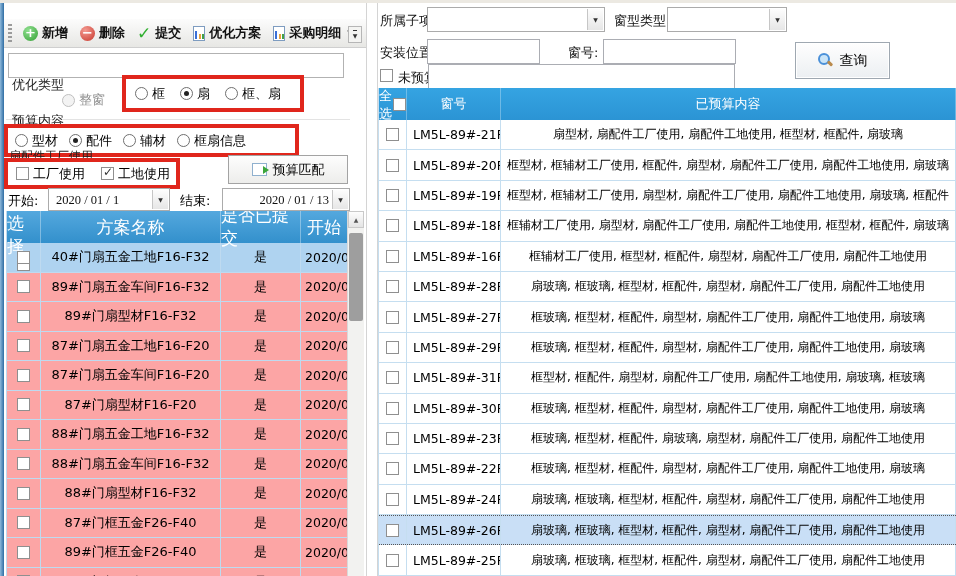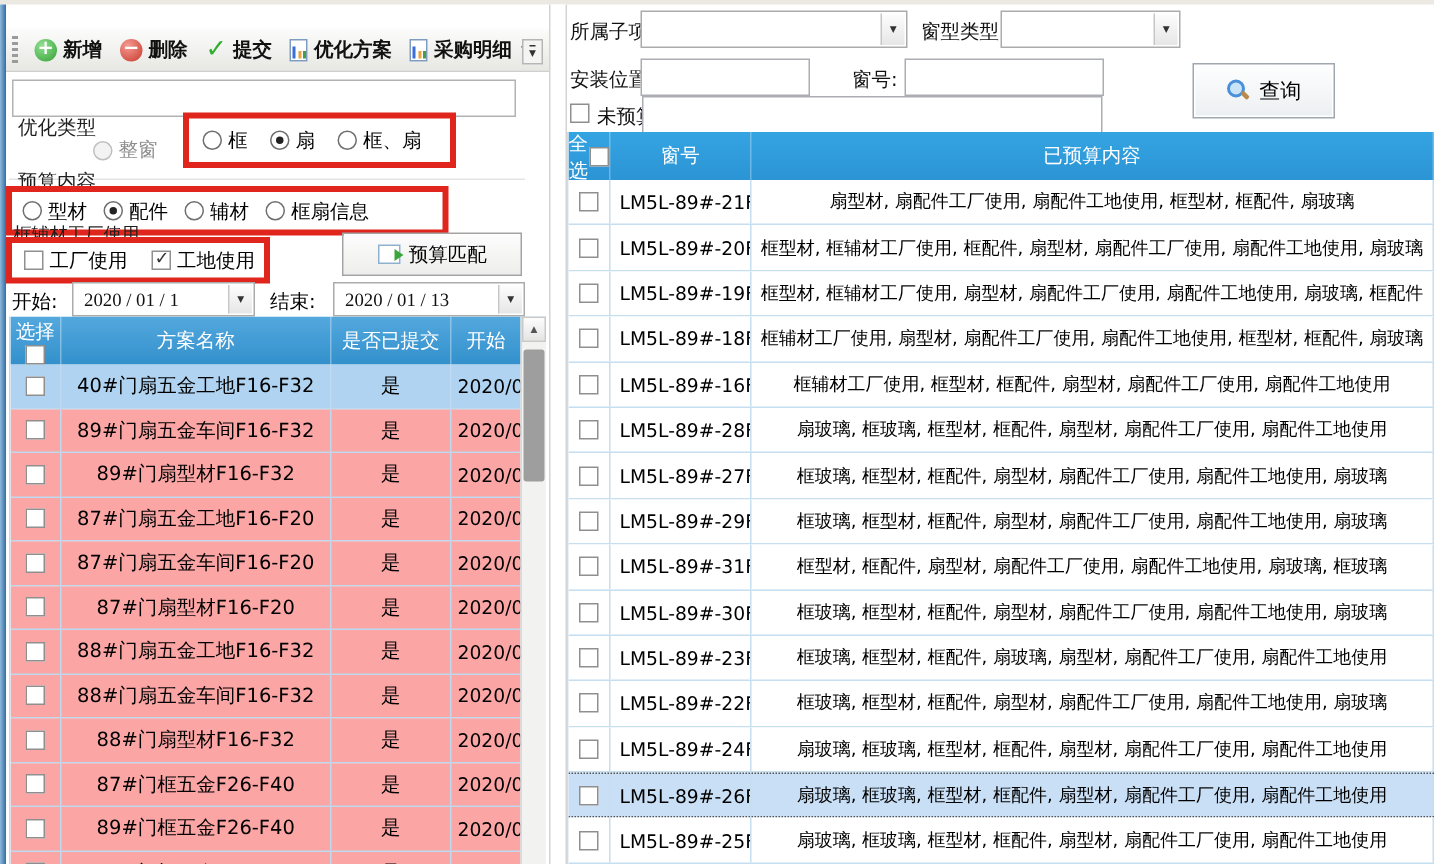--- a/index.html
+++ b/index.html
@@ -77,21 +77,21 @@
   .combo { position:absolute; background:#fff; border:1px solid #ABABAB; height:23px; }
   .combo .val { display:block; padding:4px 20px 0 7px; font-size:12.5px; color:#111; white-space:nowrap;font-family:Liberation Serif, serif; }
   .combo .dd { position:absolute; right:1px; top:1px; bottom:1px; width:16px;
     background:linear-gradient(#FDFDFD,#E6E6E6); border-left:1px solid #C6C6C6;
     display:flex; align-items:center; justify-content:center; font-size:6px; color:#333; }
 
   
   .ltable { position:absolute; left:2px; top:194px; width:358px; height:379px; overflow:hidden;
     border-left:1px solid #BEDAF0; }
   .lhead { display:flex; height:32px; background:linear-gradient(#54A8DE,#3390CC); color:#fff; }
-  .lhead .hc { display:flex; align-items:center; justify-content:center; font-size:13px;
+  .lhead .hc { display:flex; align-items:center; justify-content:center; font-size:17px;
     border-right:1px solid rgba(255,255,255,.35); }
   .lhead .hc.c0 { flex-direction:column; justify-content:flex-start; padding-top:1px; gap:0; }
   .lhead .hc.c0 .cb { background:#fff; margin-top:0; }
   .lc0{width:34px;flex:none;} .lc1{width:180px;flex:none;} .lc2{width:80px;flex:none;} .lc3{width:47px;flex:none;}
   .lrows { height:347px; overflow:hidden; }
   .lrow { display:flex; height:29.5px; border-bottom:1px solid #BEDAF0; background:#fca5a5; align-items:stretch; }
   .lrow.sel { background:#AFD3F0; }
   .lrow .tc { display:flex; align-items:center; justify-content:center;
     border-right:1px solid #BEDAF0; font-size:13px; overflow:hidden; white-space:nowrap; }
   .lrow .tc.num { justify-content:flex-start; padding-left:4px; font-size:12.5px; }
@@ -207,21 +207,21 @@
         <span class="opt">
           <span class="radio off"></span>
           <span>辅材</span>
         </span>
         <span class="opt">
           <span class="radio off"></span>
           <span>框扇信息</span>
         </span>
       </div>
 
-    <div class="sec-label" style="left:5px; top:131px; font-size:12px;">框辅材工厂使用</div>
+    <div class="sec-label" style="left:5px; top:131px; font-size:12px;">扇配件工厂使用</div>
     <div class="redbox" style="left:0px; top:141px; width:176px; height:31px; gap:16px; padding:0 8px;">
         <span class="opt">
           <span class="cb"></span>
           <span>工厂使用</span>
         </span>
         <span class="opt">
           <span class="cb checked"></span>
           <span>工地使用</span>
         </span>
       </div>
@@ -231,21 +231,21 @@
       <span>预算匹配</span>
     </div>
 
     <div class="date-row">
       <span class="date-label" style="left:4px;">开始:</span>
       <span class="combo" style="left:44px; top:0; width:122px;">
         <span class="val">2020 / 01 / 1</span>
         <span class="dd">▼</span>
       </span>
       <span class="date-label" style="left:176px;">结束:</span>
-      <span class="combo" style="left:218px; top:0; width:128px;">
+      <span class="combo" style="left:218px; top:0; width:128px;text-align:right;">
         <span class="val">2020 / 01 / 13</span>
         <span class="dd">▼</span>
       </span>
     </div>
 
     <div class="ltable">
       <div class="lhead">
         <div class="hc c0 lc0">
           <span>选择</span>
           <span class="cb"></span>

